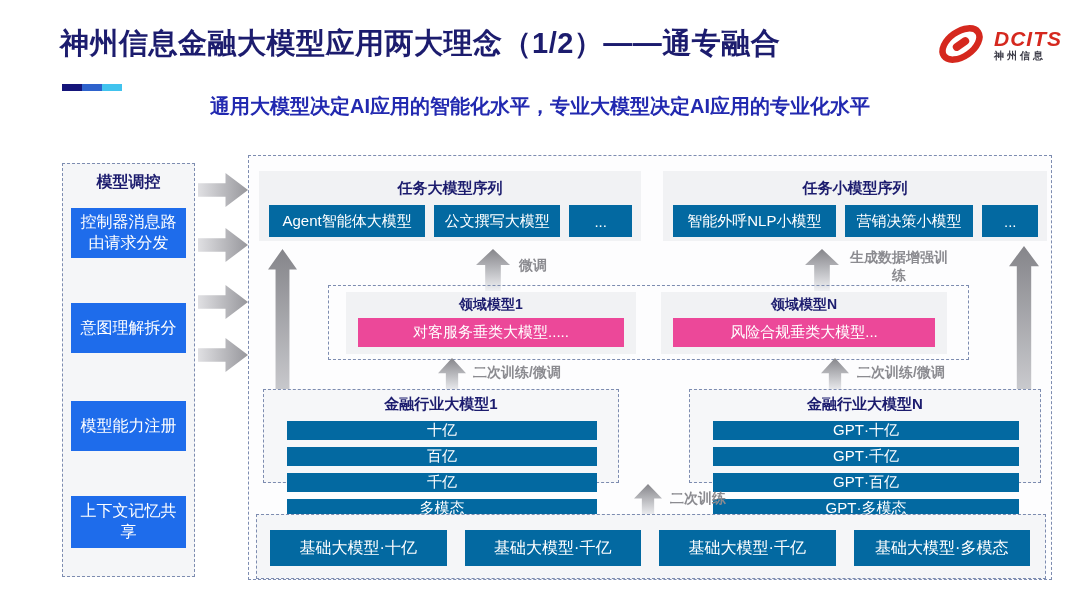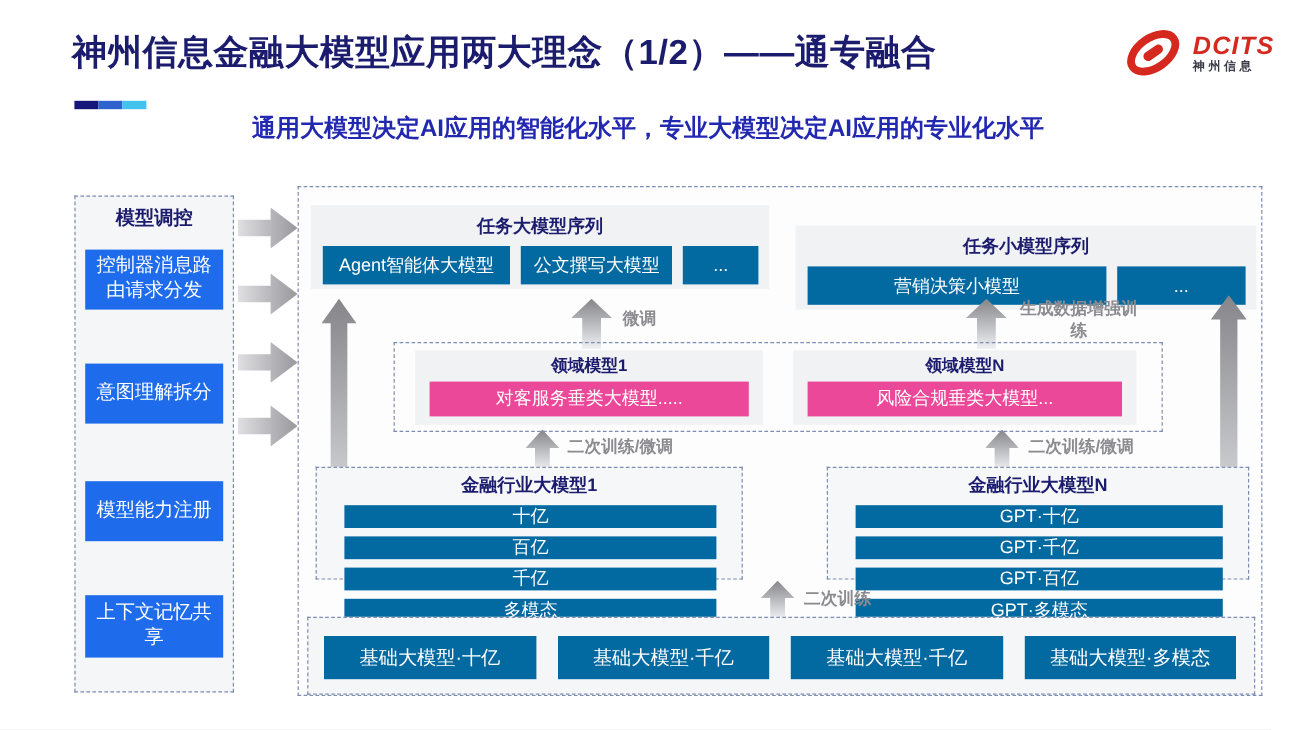--- a/index.html
+++ b/index.html
@@ -97,23 +97,24 @@
 
     <div class="panel" style="left:10px; top:15px; width:382px; height:70px;">
       <div class="panel-title">任务大模型序列</div>
       <div class="boxrow">
         <div class="bbox" style="flex:157;">Agent智能体大模型</div>
         <div class="bbox" style="flex:127;">公文撰写大模型</div>
         <div class="bbox" style="flex:63;">...</div>
       </div>
     </div>
 
-    <div class="panel" style="left:414px; top:32px; width:384px; height:70px;">
+    <div class="panel" style="left:414px; top:15px; width:384px; height:70px;">
       <div class="panel-title">任务小模型序列</div>
       <div class="boxrow">
+        <div class="bbox" style="flex:164;">智能外呼NLP小模型</div>
         <div class="bbox" style="flex:130;">营销决策小模型</div>
         <div class="bbox" style="flex:56;">...</div>
       </div>
     </div>
 
     <div class="up arrow-tall" style="left:19px; top:93px; width:29px; height:227px;"></div>
     <div class="up arrow-tall" style="left:760px; top:90px; width:30px; height:225px;"></div>
 
     <div class="up arrow-sm" style="left:227px; top:93px; width:34px; height:42px;"></div>
     <div class="arrow-label" style="left:270px; top:101px;">微调</div>

